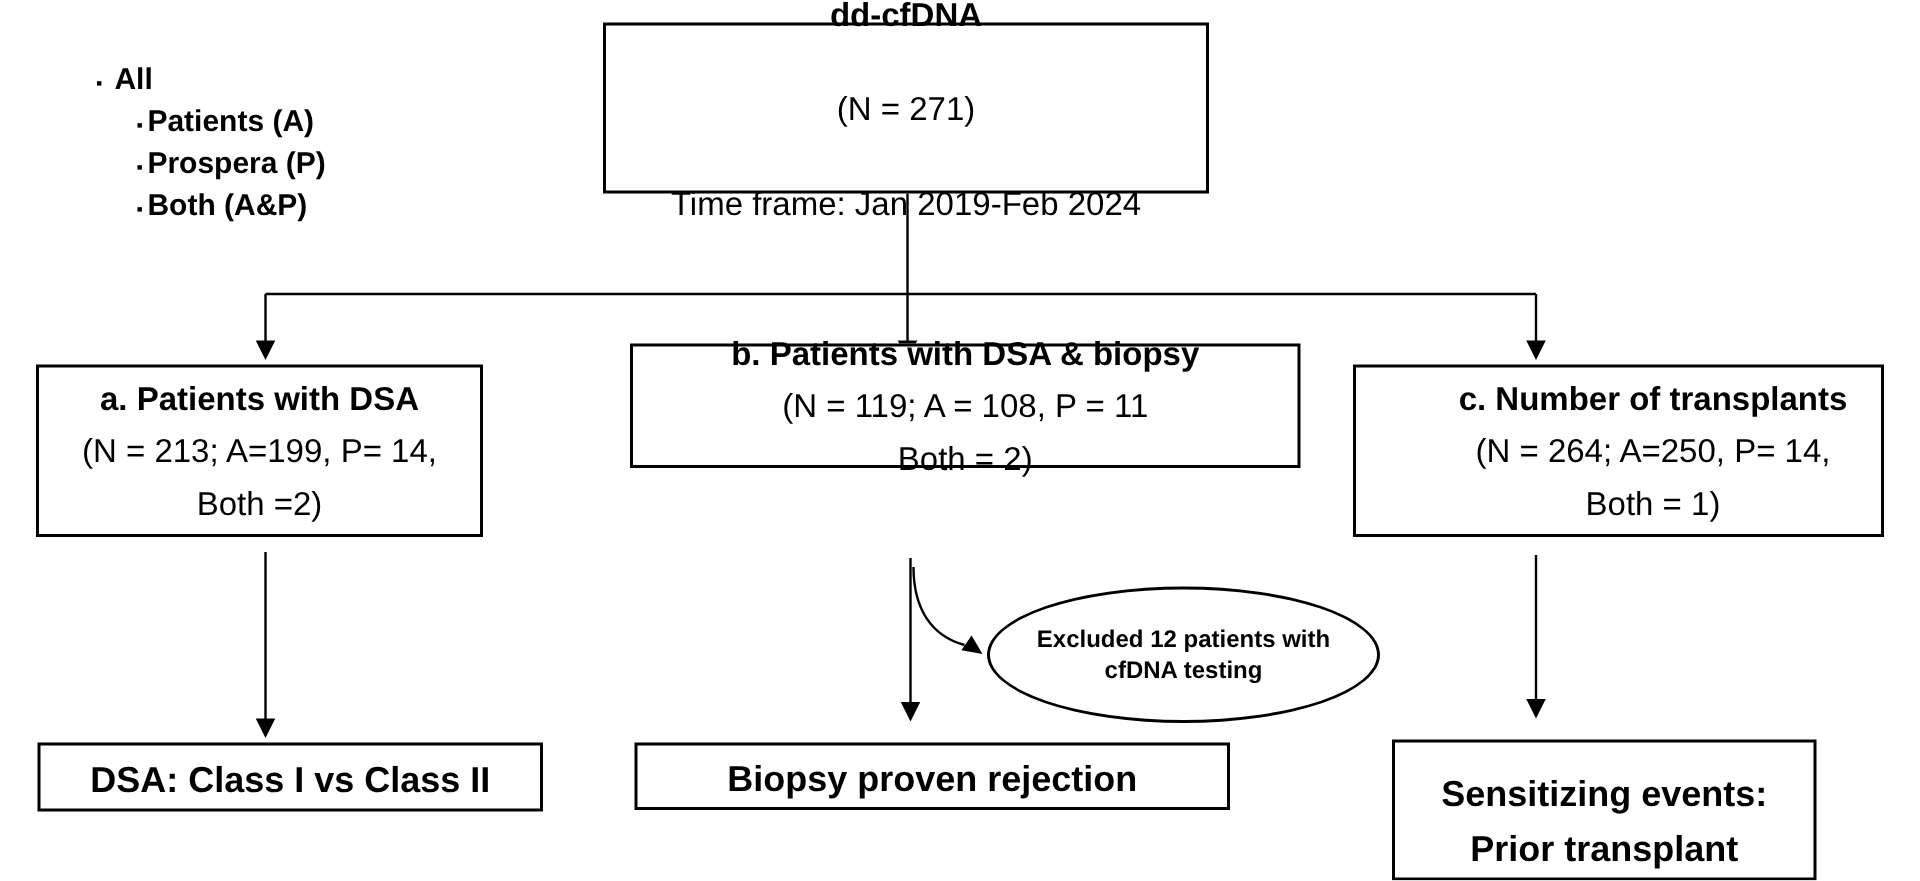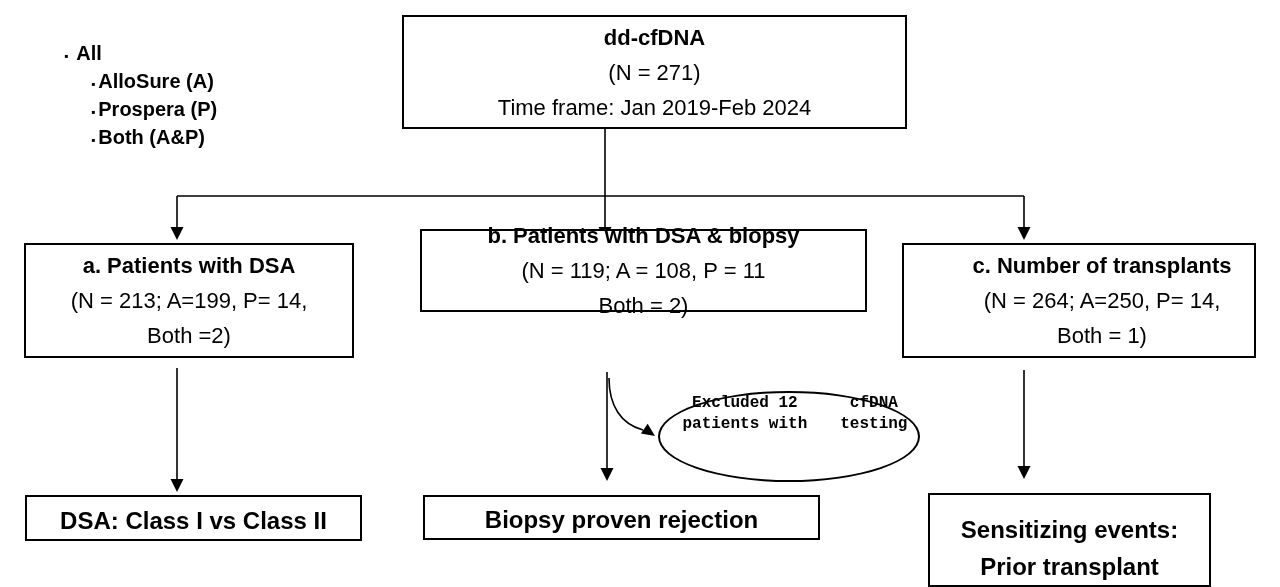--- a/index.html
+++ b/index.html
@@ -40,28 +40,27 @@
   .nodebox { font-size: 22px; line-height: 35px; }
   .nodebox .t { font-weight: bold; }
   .outcome { font-weight: bold; font-size: 24px; line-height: 37px; justify-content: flex-end; }
   .ellipse {
     position: absolute;
     box-sizing: border-box;
     border: 2px solid #000000;
     border-radius: 50%;
     background: #ffffff;
     display: flex;
-    flex-direction: row;
-    align-items: flex-start;
+    flex-direction: column;
+    align-items: center;
     justify-content: center;
     text-align: center;
     font-weight: bold;
     font-size: 16px;
     line-height: 21px;
-    font-family: Liberation Mono, monospace;
   }
   .legend {
     position: absolute;
     left: 64px;
     top: 42px;
     font-weight: bold;
     font-size: 20px;
   }
   .legend-row {
     display: flex;
@@ -70,22 +69,22 @@
     white-space: nowrap;
   }
   .legend-row .bullet {
     font-size: 12px;
     margin-right: 8px;
   }
   .legend-row.l2 { margin-left: 27px; }
   .legend-row.l2 .bullet { margin-right: 3px; }
 
   
-  #root-box   { left: 402px; top: 15px;  width: 505px; height: 114px; }
-  #branch-a   { left: 24px;  top: 243px; width: 330px; height: 115px; }
+  #root-box   { left: 402px; top: 15px;  width: 404px; height: 114px; gap: 28px; }
+  #branch-a   { left: 24px;  top: 243px; width: 298px; height: 115px; }
   #branch-b   { left: 420px; top: 229px; width: 447px; height: 83px; }
   #branch-c   { left: 902px; top: 243px; width: 354px; height: 115px; padding-left: 46px; }
   #excl       { left: 658px; top: 391px; width: 262px; height: 91px;  }
   #outcome-a  { left: 25px;  top: 495px; width: 337px; height: 46px;  }
   #outcome-b  { left: 423px; top: 495px; width: 397px; height: 45px;  }
   #outcome-c  { left: 928px; top: 493px; width: 283px; height: 94px;  }
 </style>
 </head>
 <body>
 
@@ -115,21 +114,21 @@
     <polygon class="ah" points="655,436 640.9,433.5 647.7,423.7"></polygon>
   </svg>
 
   <div class="legend">
     <div class="legend-row">
       <span class="bullet">▪</span>
       <span>All</span>
     </div>
     <div class="legend-row l2">
       <span class="bullet">▪</span>
-      <span>AlloSure (A)</span>
+      <span>Patients (A)</span>
     </div>
     <div class="legend-row l2">
       <span class="bullet">▪</span>
       <span>Prospera (P)</span>
     </div>
     <div class="legend-row l2">
       <span class="bullet">▪</span>
       <span>Both (A&amp;P)</span>
     </div>
   </div>

